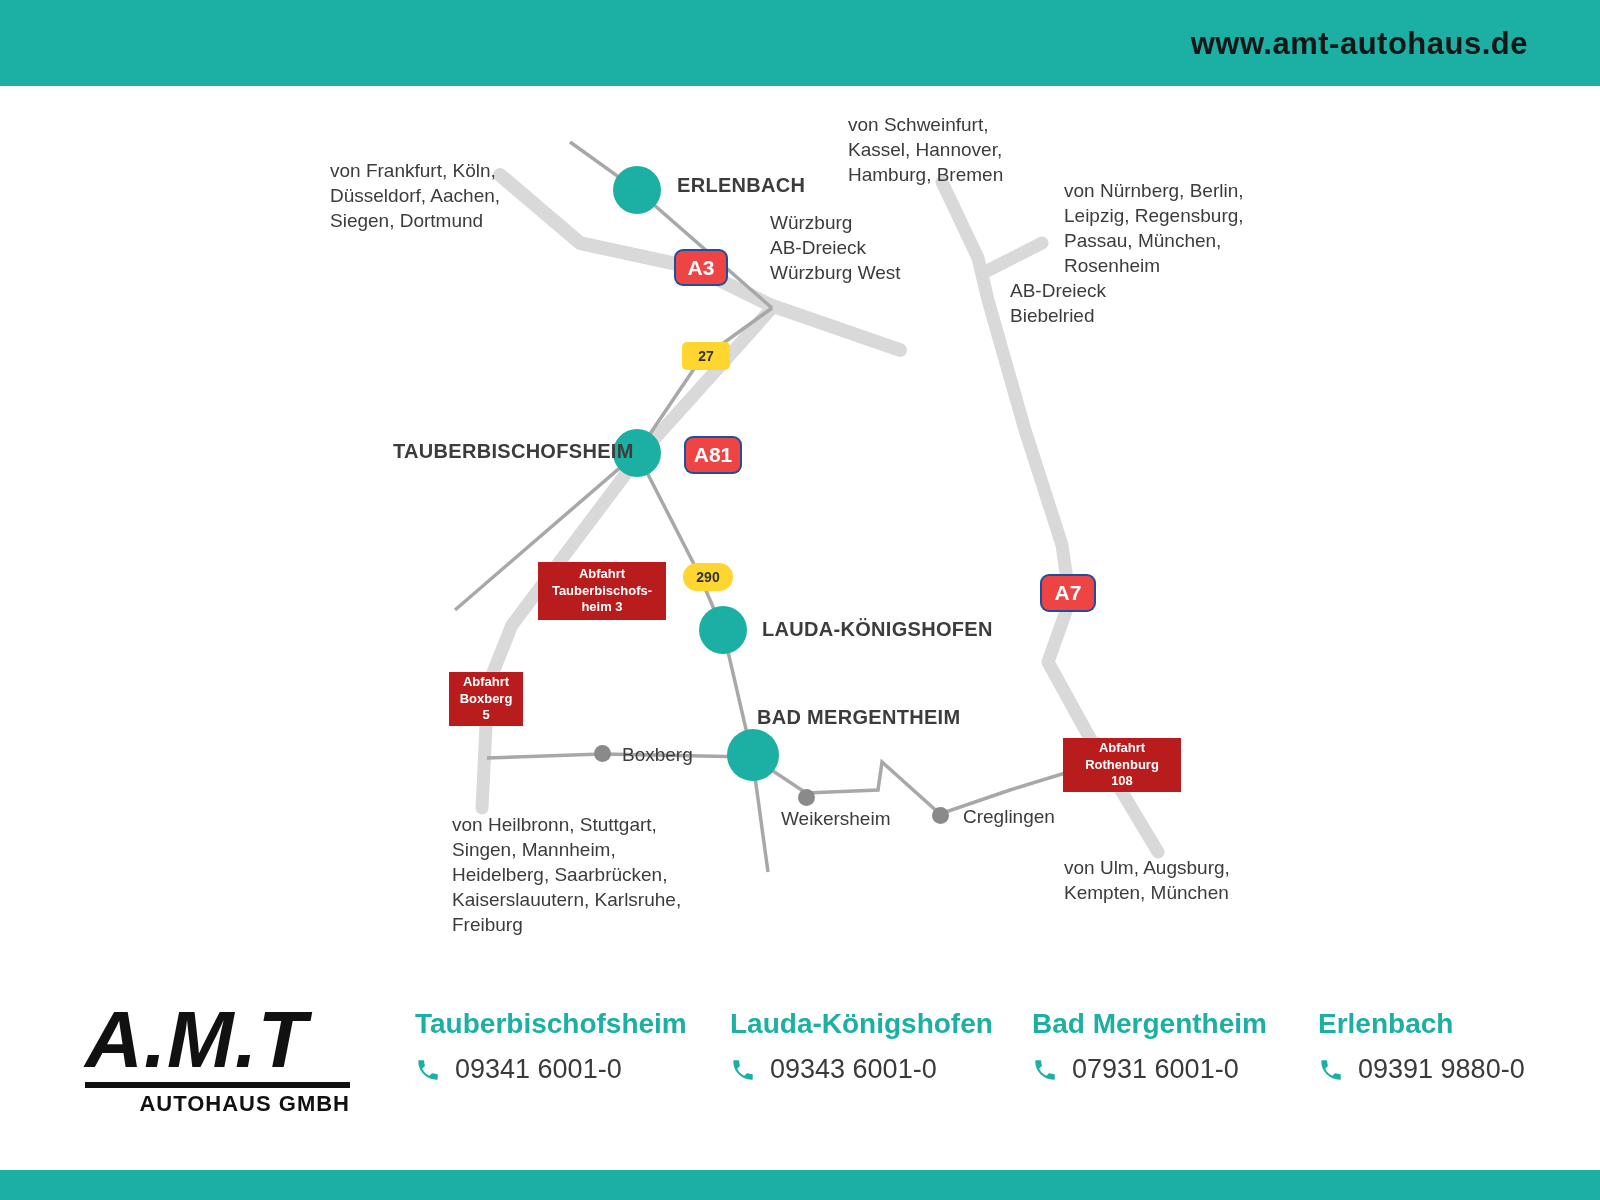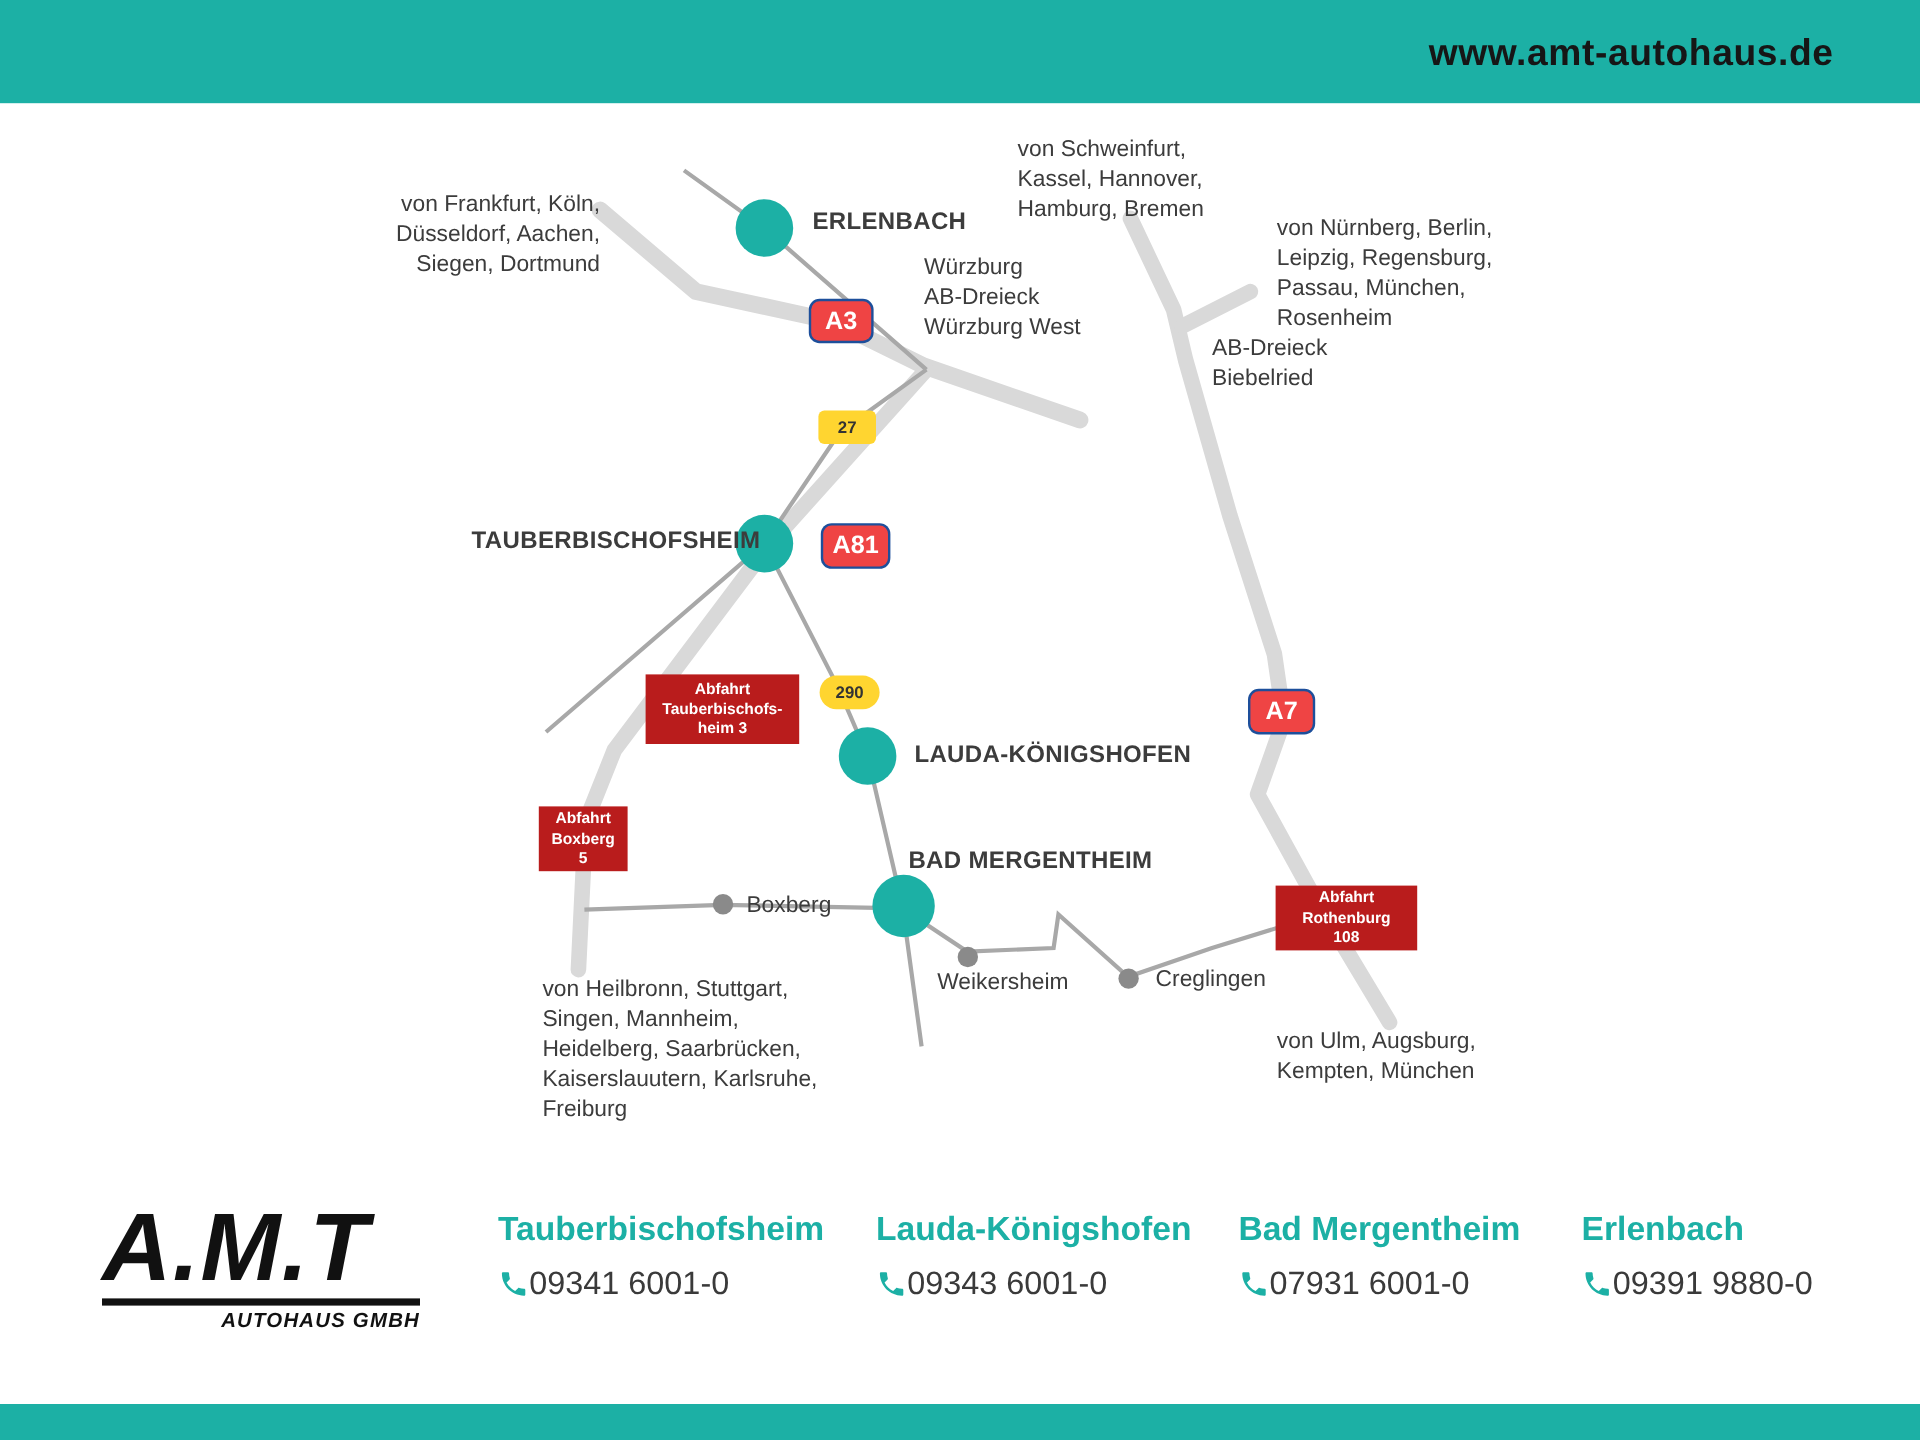--- a/index.html
+++ b/index.html
@@ -30,21 +30,21 @@
   .lbl-tbb{left:393px;top:440px;}
   .lbl-lauda{left:762px;top:618px;}
   .lbl-bm{left:757px;top:706px;}
 
   .town-label{position:absolute;font-size:19px;color:#3c3c3c;white-space:nowrap;}
   .tlbl-boxberg{left:622px;top:744px;}
   .tlbl-weikersheim{left:781px;top:808px;}
   .tlbl-creglingen{left:963px;top:806px;}
 
   .dir-label{position:absolute;font-size:19px;line-height:1.32;color:#3c3c3c;white-space:pre-line;}
-  .dir-frankfurt{left:330px;top:158px;text-align:right;}
+  .dir-frankfurt{left:330px;top:158px;}
   .dir-schweinfurt{left:848px;top:112px;}
   .dir-nuernberg{left:1064px;top:178px;}
   .dir-wuerzburg{left:770px;top:210px;}
   .dir-biebelried{left:1010px;top:278px;}
   .dir-heilbronn{left:452px;top:812px;}
   .dir-ulm{left:1064px;top:855px;}
 
   .badge{position:absolute;display:flex;align-items:center;justify-content:center;font-weight:bold;}
   .badge-blue{background:#ef4444;color:#ffffff;border-radius:7px;font-size:21px;box-shadow:0 0 0 2px #1d4f9b;}
   .badge-yellow{background:#ffd530;color:#333333;border-radius:5px;font-size:14px;}
@@ -57,26 +57,26 @@
   .exit-sign{position:absolute;background:#b91c1c;color:#ffffff;font-size:13px;font-weight:bold;
              display:flex;align-items:center;justify-content:center;text-align:center;
              white-space:pre-line;line-height:1.3;}
   .exit-tbb{left:538px;top:562px;width:128px;height:58px;}
   .exit-boxberg{left:449px;top:672px;width:74px;height:54px;}
   .exit-rothenburg{left:1063px;top:738px;width:118px;height:54px;}
 
   
   .logo{position:absolute;left:85px;top:1000px;width:265px;color:#111111;}
   .logo-word{font-size:80px;font-weight:900;font-style:italic;letter-spacing:1px;line-height:1;}
-  .logo-sub{border-top:6px solid #111111;margin-top:2px;text-align:right;font-size:17px;font-weight:bold;letter-spacing:1px;padding-top:3px;font-style:italic;}
+  .logo-sub{border-top:6px solid #111111;margin-top:2px;text-align:right;font-size:22px;font-weight:bold;letter-spacing:1px;padding-top:3px;}
 
   .loc-col{position:absolute;top:1008px;}
   .loc-1{left:415px;} .loc-2{left:730px;} .loc-3{left:1032px;} .loc-4{left:1318px;}
   .loc-name{font-size:28px;font-weight:bold;color:#1cb0a5;margin-bottom:14px;white-space:nowrap;}
-  .loc-phone{display:flex;align-items:center;gap:0;font-size:27px;color:#3a3a3a;white-space:nowrap;}
+  .loc-phone{display:flex;align-items:center;gap:14px;font-size:27px;color:#3a3a3a;white-space:nowrap;}
   .phone-icon{width:26px;height:26px;flex:0 0 auto;}
 </style>
 </head>
 <body>
 
 <div class="page">
 
   <div class="topbar"></div>
   <div class="website">www.amt-autohaus.de</div>
 

